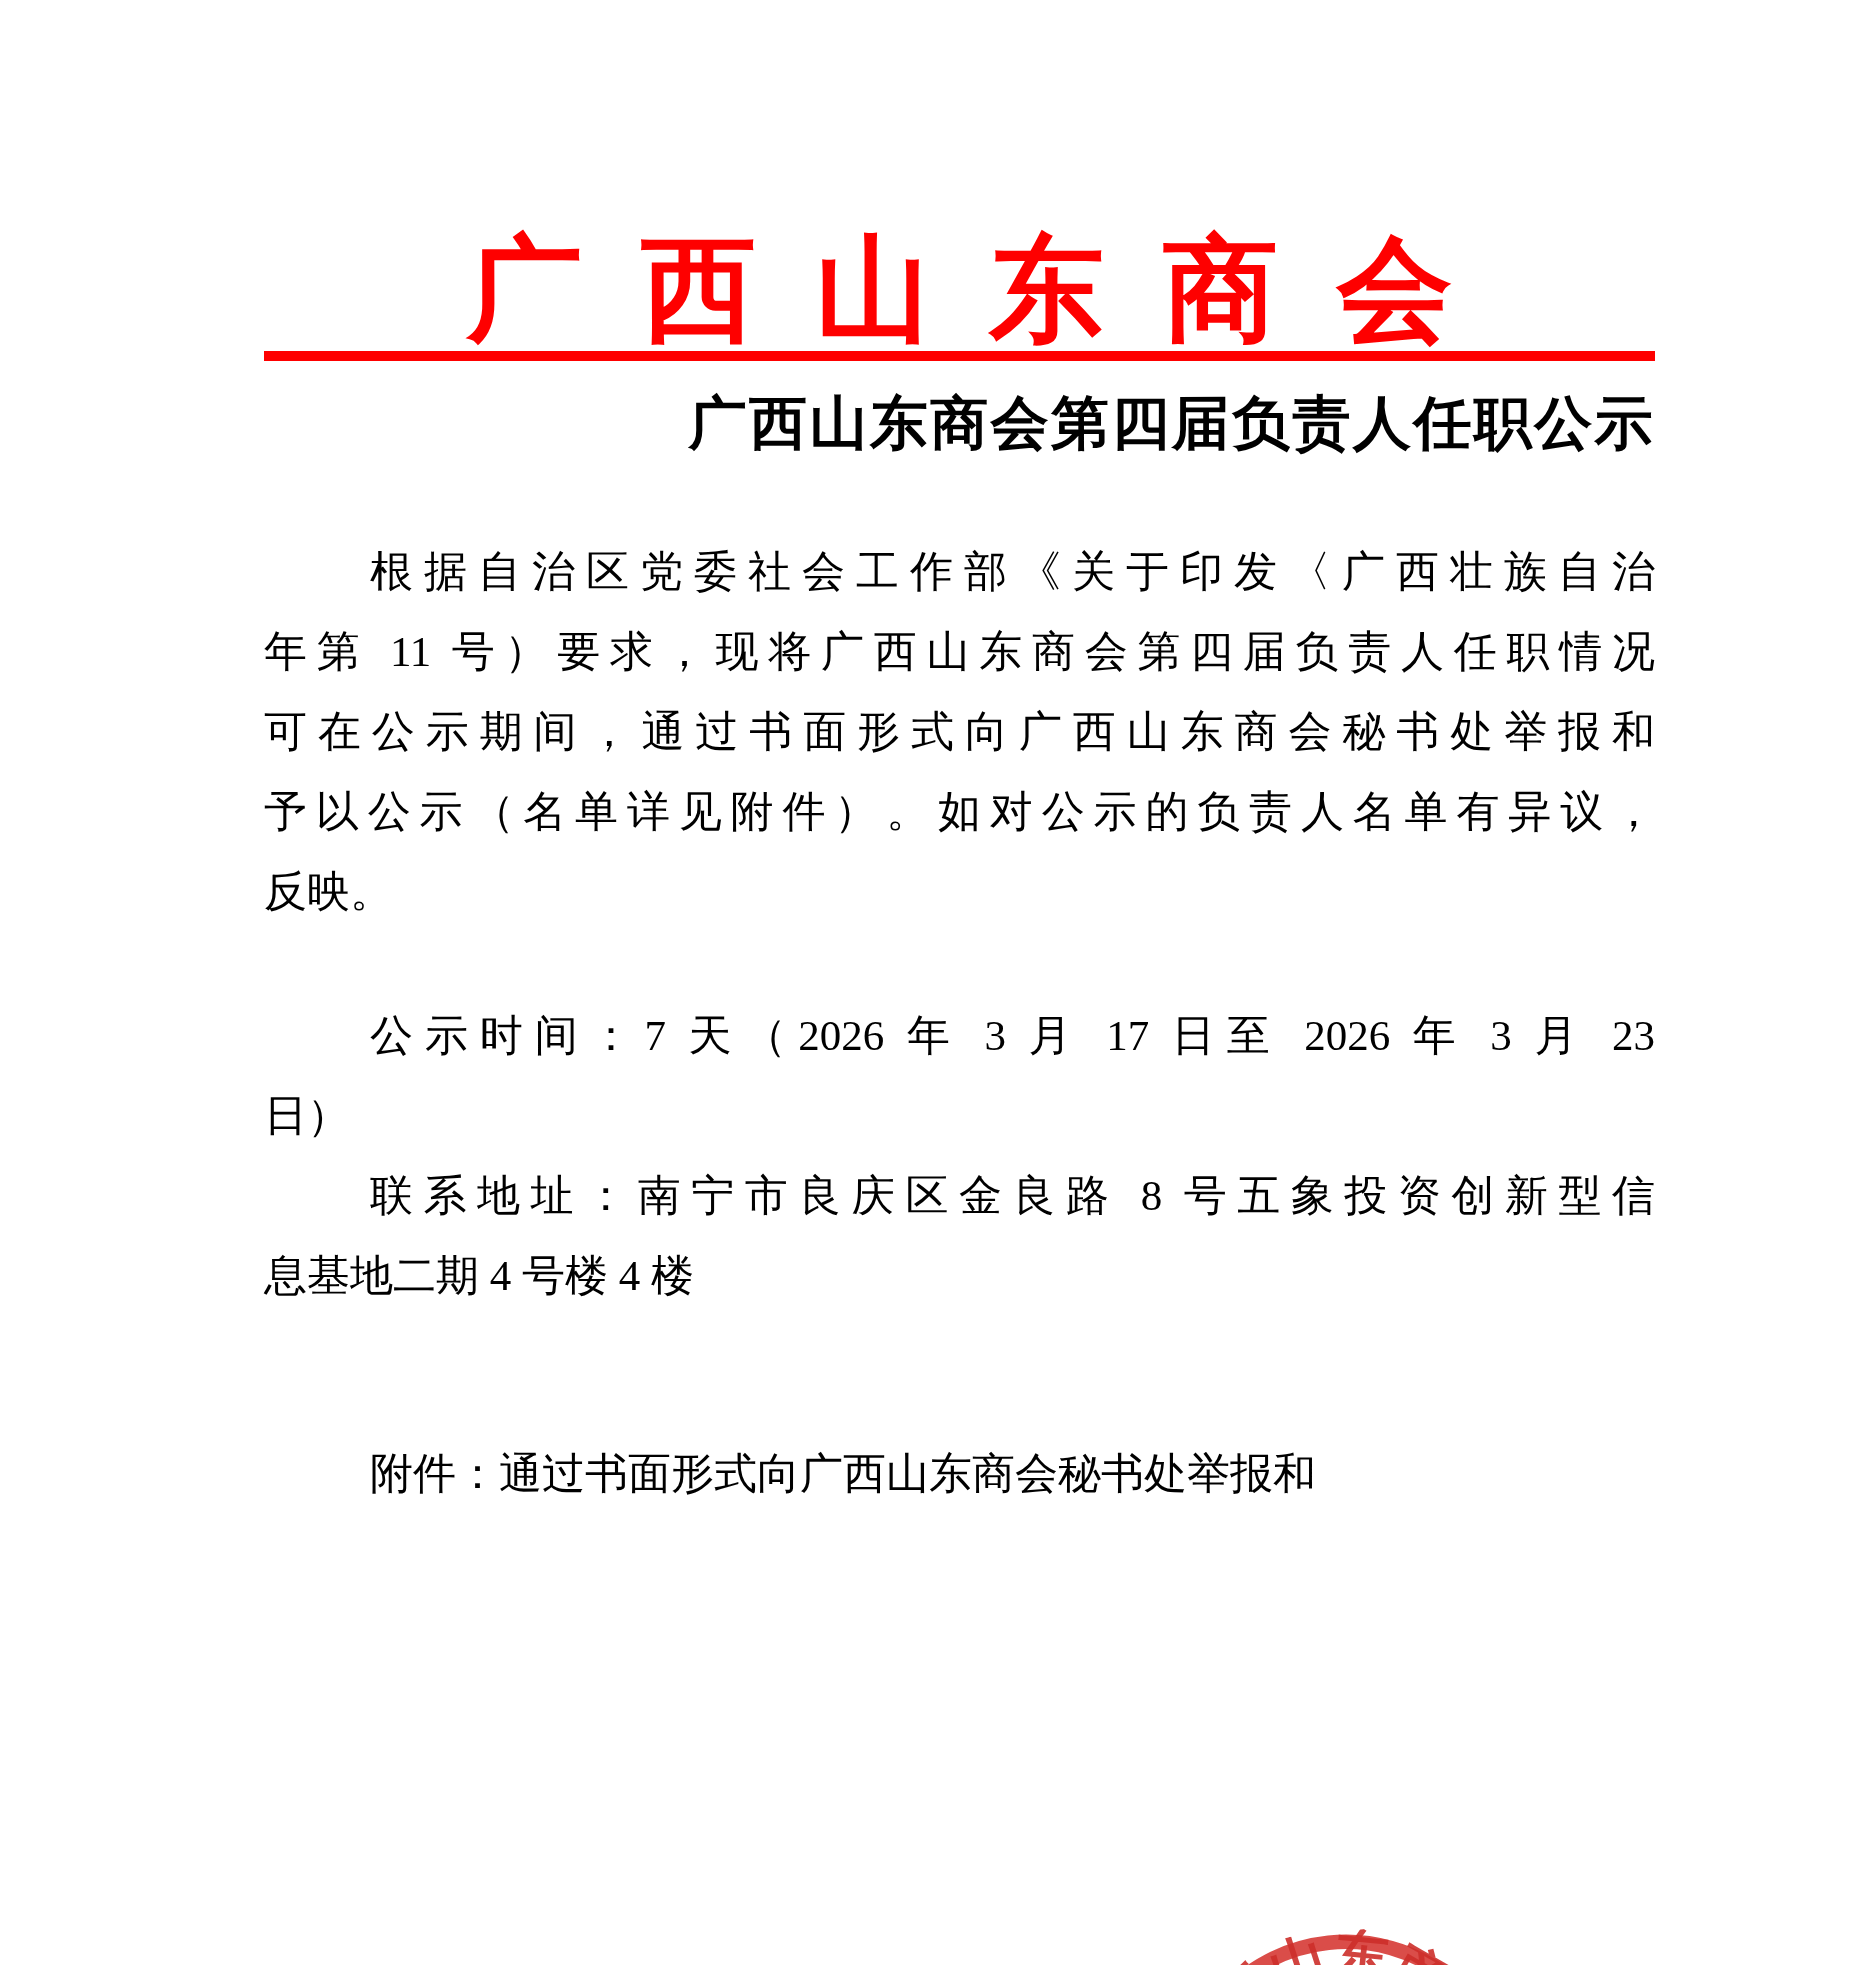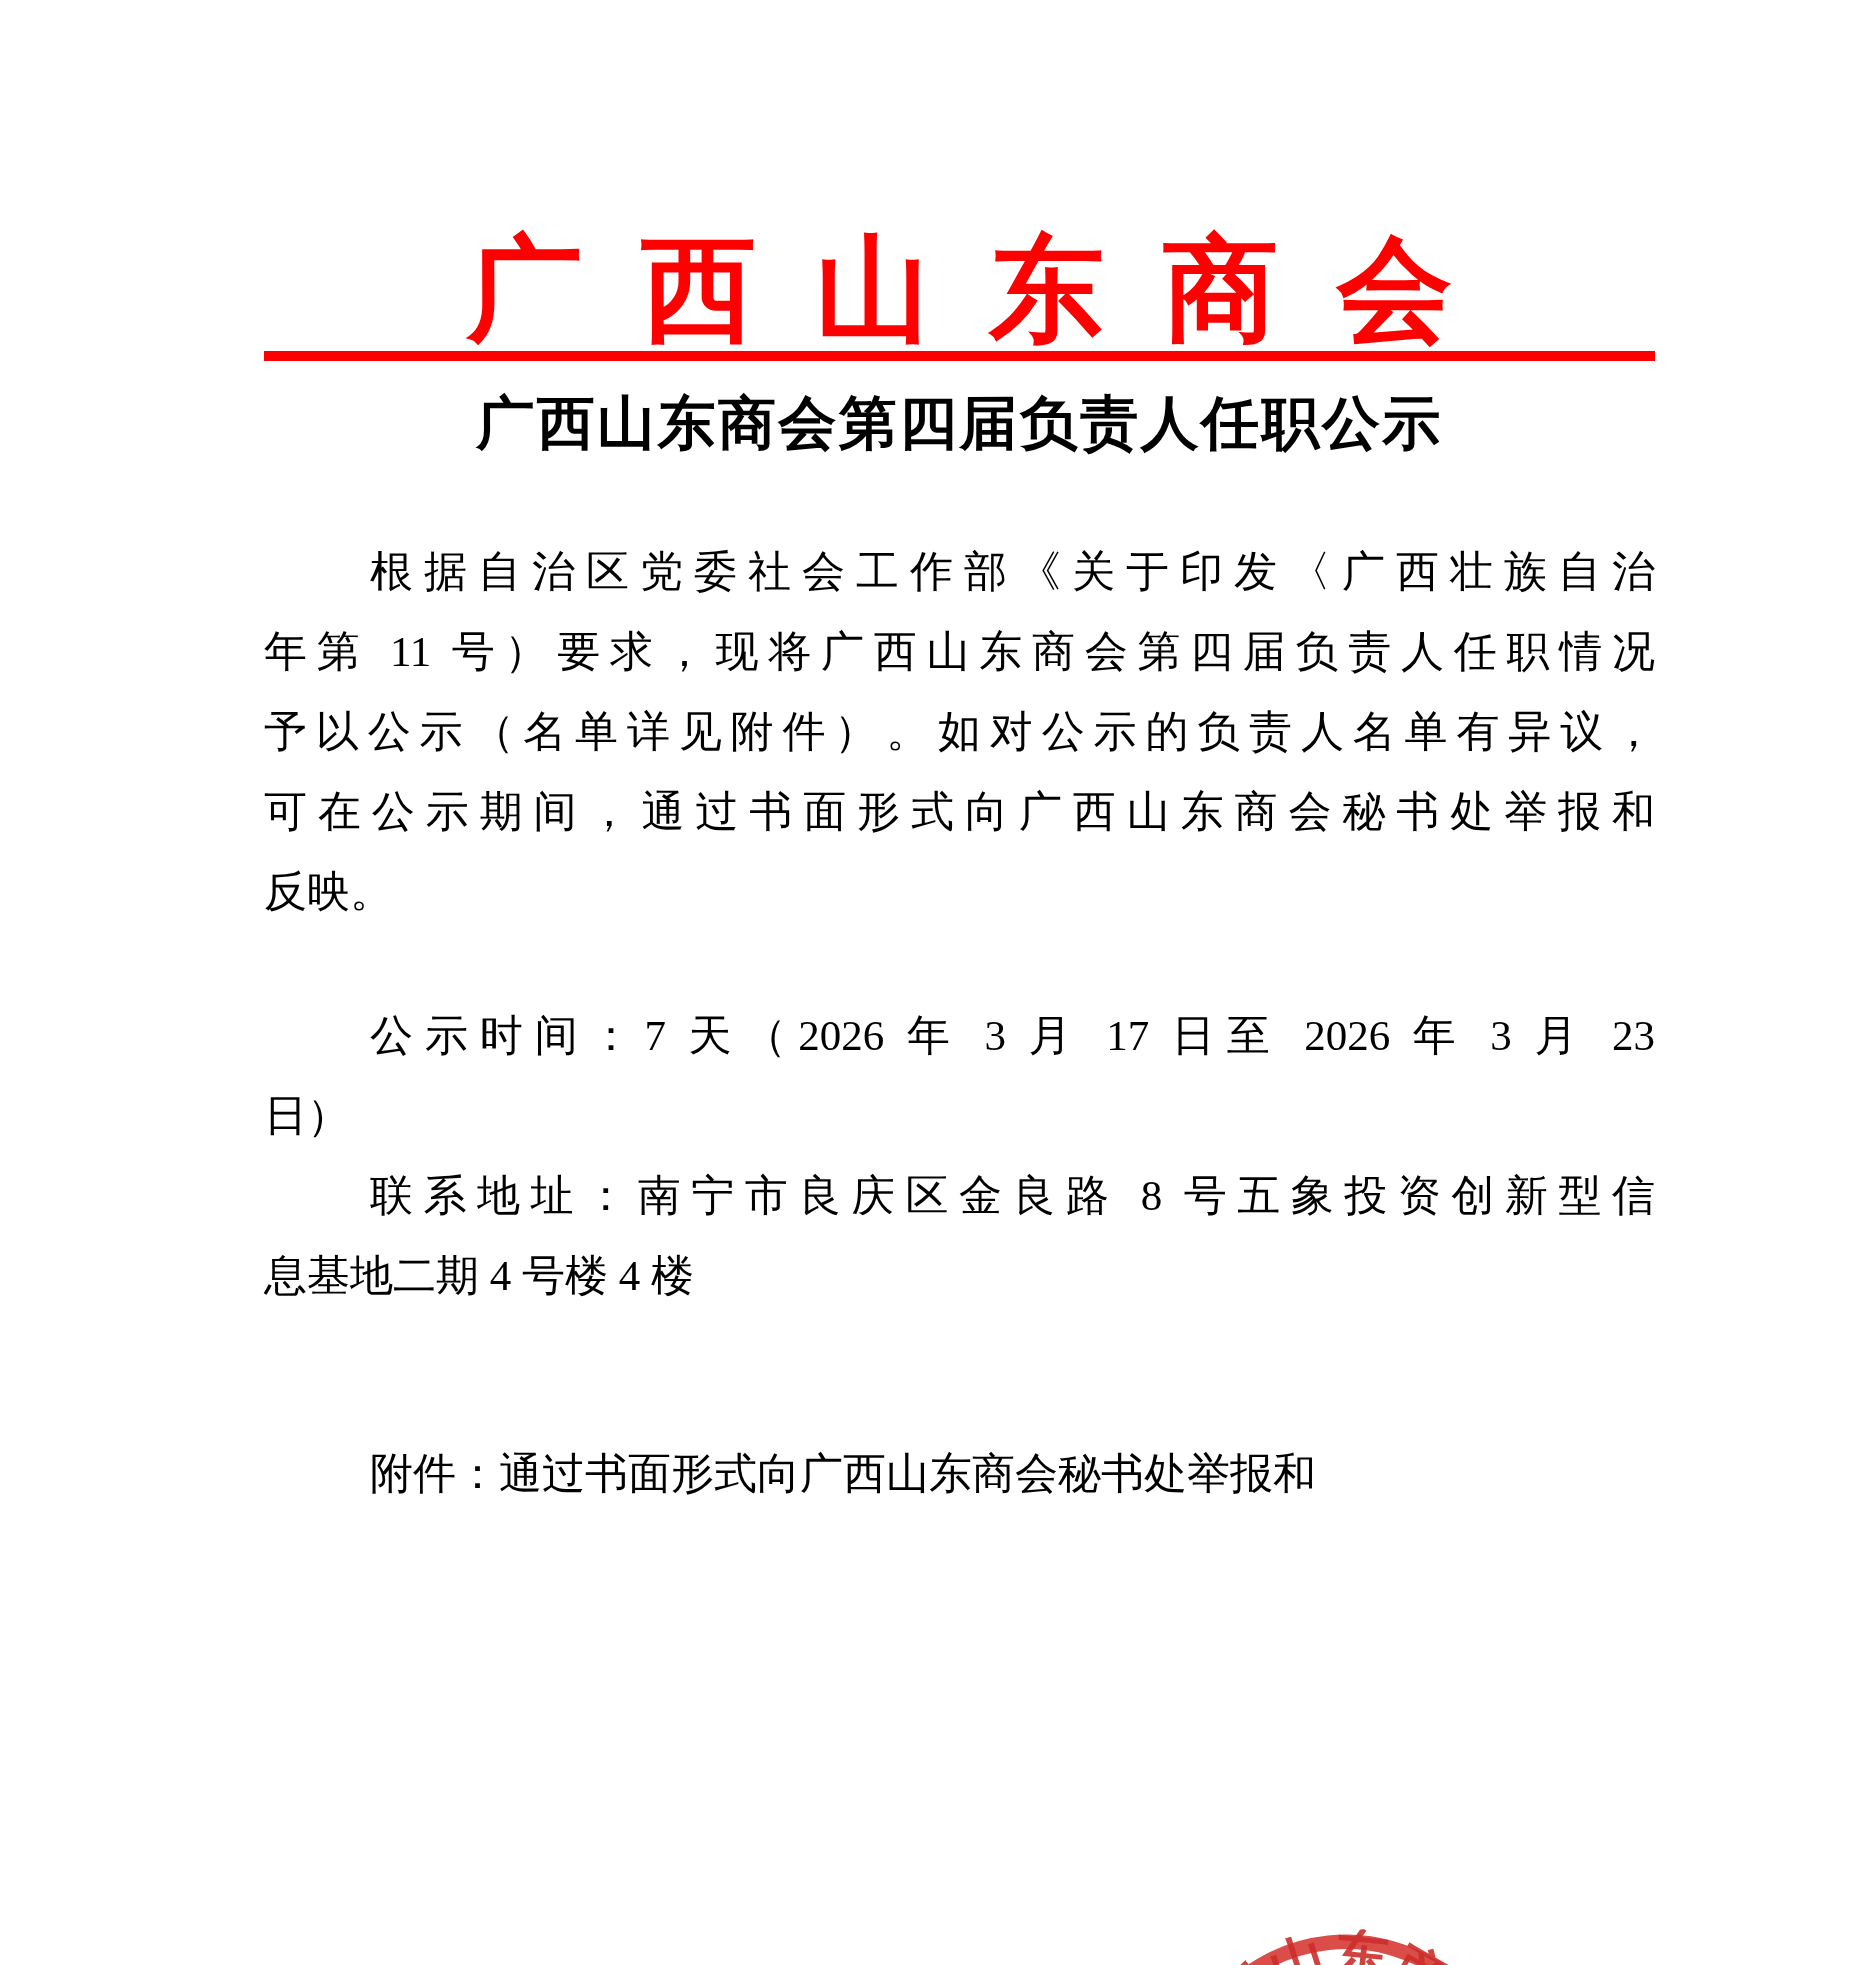--- a/index.html
+++ b/index.html
@@ -27,21 +27,21 @@
     text-indent: 59px;
     border-bottom: 10.6px solid #fe0000;
     padding-bottom: 3.1px;
     white-space: nowrap;
   }
   .doc-title {
     margin-top: 34px;
     font-size: 58px;
     line-height: 1;
     font-weight: bold;
-    text-align: center;
+    text-align: right;
     letter-spacing: 2.4px;
     white-space: nowrap;
   }
   .body-text { margin-top: 79px; }
   .line {
     font-size: 43px;
     line-height: 80px;
     white-space: nowrap;
   }
   .just {
@@ -65,22 +65,22 @@
 
 <div class="content">
 
   <div class="letterhead">广西山东商会</div>
 
   <div class="doc-title">广西山东商会第四届负责人任职公示</div>
 
   <div class="body-text">
     <div class="line just indent">根据自治区党委社会工作部《关于印发〈广西壮族自治</div>
     <div class="line just">年第 11 号）要求，现将广西山东商会第四届负责人任职情况</div>
+    <div class="line just">可在公示期间，通过书面形式向广西山东商会秘书处举报和</div>
     <div class="line just">予以公示（名单详见附件）。如对公示的负责人名单有异议，</div>
-    <div class="line just">可在公示期间，通过书面形式向广西山东商会秘书处举报和</div>
     <div class="line">反映。</div>
 
     <div class="gap-small"></div>
 
     <div class="line just indent">公示时间：7 天（2026 年 3 月 17 日至 2026 年 3 月 23</div>
     <div class="line">日）</div>
     <div class="line just indent">联系地址：南宁市良庆区金良路 8 号五象投资创新型信</div>
     <div class="line">息基地二期 4 号楼 4 楼</div>
 
     <div class="gap-large"></div>

